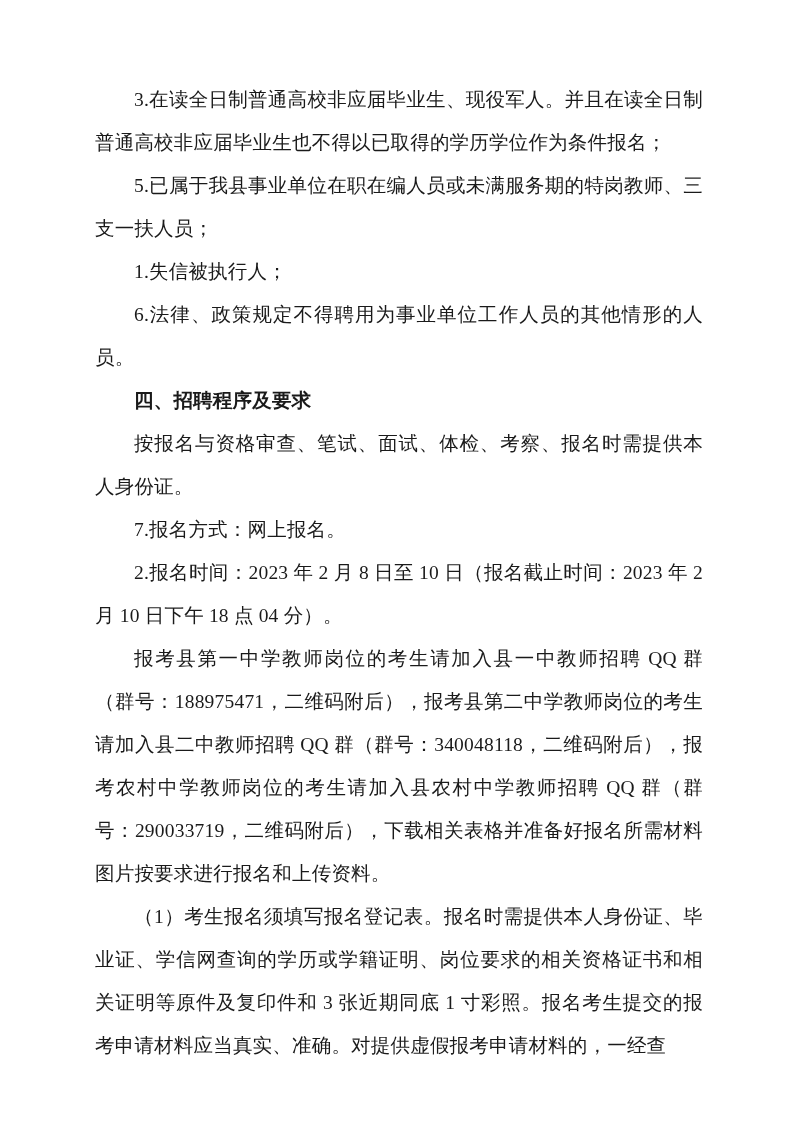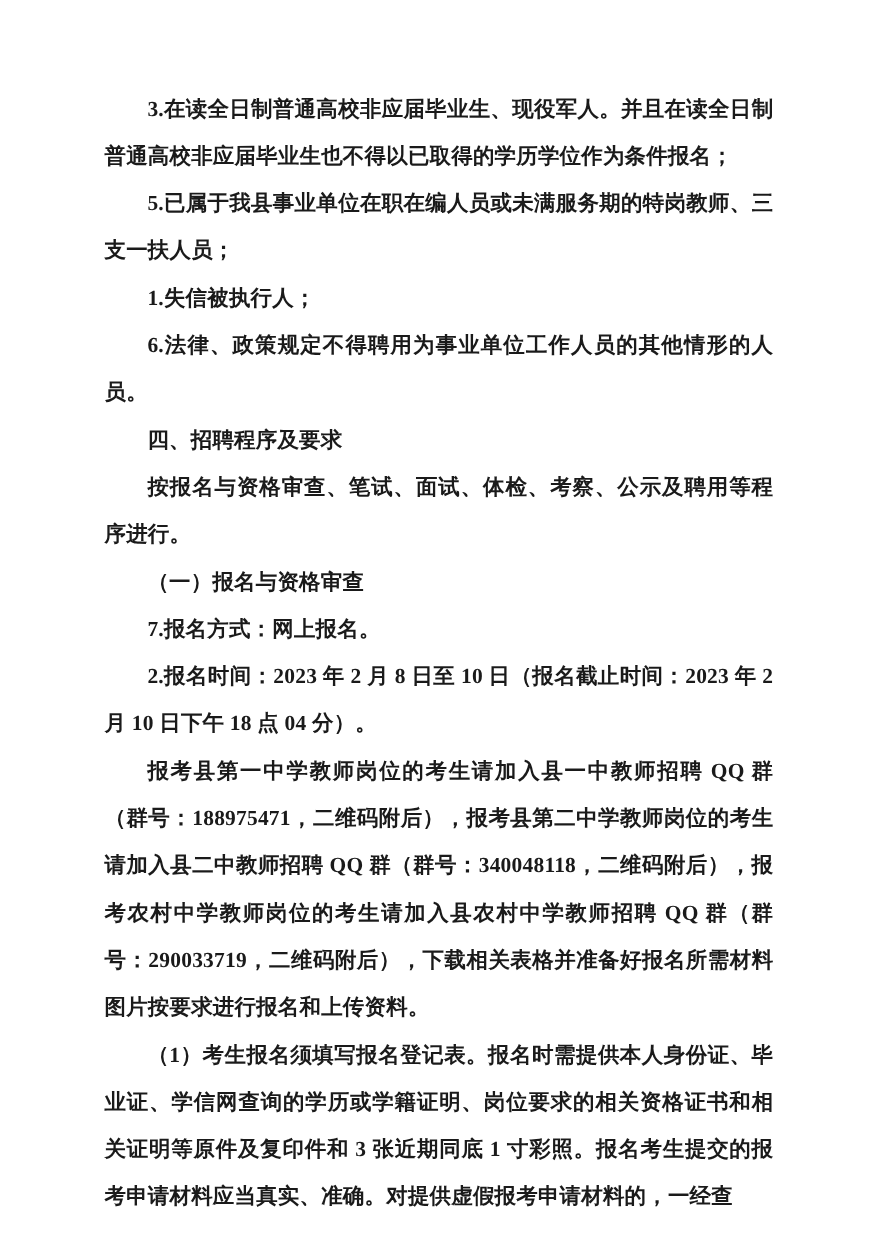--- a/index.html
+++ b/index.html
@@ -26,21 +26,20 @@
   p {
     margin: 0 0 0 0;
     font-size: 19.5px;
     line-height: 43px;
     text-align: justify;
     text-justify: inter-ideograph;
     letter-spacing: 0.2px;
   }
   p.indent {
     text-indent: 39px;
-    font-weight: bold;
   }
   p.heading {
     font-weight: bold;
     text-indent: 39px;
     font-family: "Liberation Serif", "DejaVu Serif", serif;
   }
   p.subheading {
     font-weight: bold;
     text-indent: 39px;
   }
@@ -48,20 +47,19 @@
 </head>
 <body>
 
 <div class="page">
   <div class="content">
     <p class="indent">3.在读全日制普通高校非应届毕业生、现役军人。并且在读全日制普通高校非应届毕业生也不得以已取得的学历学位作为条件报名；</p>
     <p class="indent">5.已属于我县事业单位在职在编人员或未满服务期的特岗教师、三支一扶人员；</p>
     <p class="indent">1.失信被执行人；</p>
     <p class="indent">6.法律、政策规定不得聘用为事业单位工作人员的其他情形的人员。</p>
     <p class="heading">四、招聘程序及要求</p>
-    <p class="indent">按报名与资格审查、笔试、面试、体检、考察、公示及聘用等程序进行。</p>
-    <p class="subheading">（一）报名与资格审查</p>
+    <p class="indent">按报名与资格审查、笔试、面试、体检、考察、报名时需提供本人身份证。</p>
     <p class="indent">7.报名方式：网上报名。</p>
     <p class="indent">2.报名时间：2023 年 2 月 8 日至 10 日（报名截止时间：2023 年 2 月 10 日下午 18 点 04 分）。</p>
     <p class="indent">报考县第一中学教师岗位的考生请加入县一中教师招聘 QQ 群（群号：188975471，二维码附后），报考县第二中学教师岗位的考生请加入县二中教师招聘 QQ 群（群号：340048118，二维码附后），报考农村中学教师岗位的考生请加入县农村中学教师招聘 QQ 群（群号：290033719，二维码附后），下载相关表格并准备好报名所需材料图片按要求进行报名和上传资料。</p>
     <p class="indent">（1）考生报名须填写报名登记表。报名时需提供本人身份证、毕业证、学信网查询的学历或学籍证明、岗位要求的相关资格证书和相关证明等原件及复印件和 3 张近期同底 1 寸彩照。报名考生提交的报考申请材料应当真实、准确。对提供虚假报考申请材料的，一经查</p>
   </div>
 </div>
 
 </body></html>

